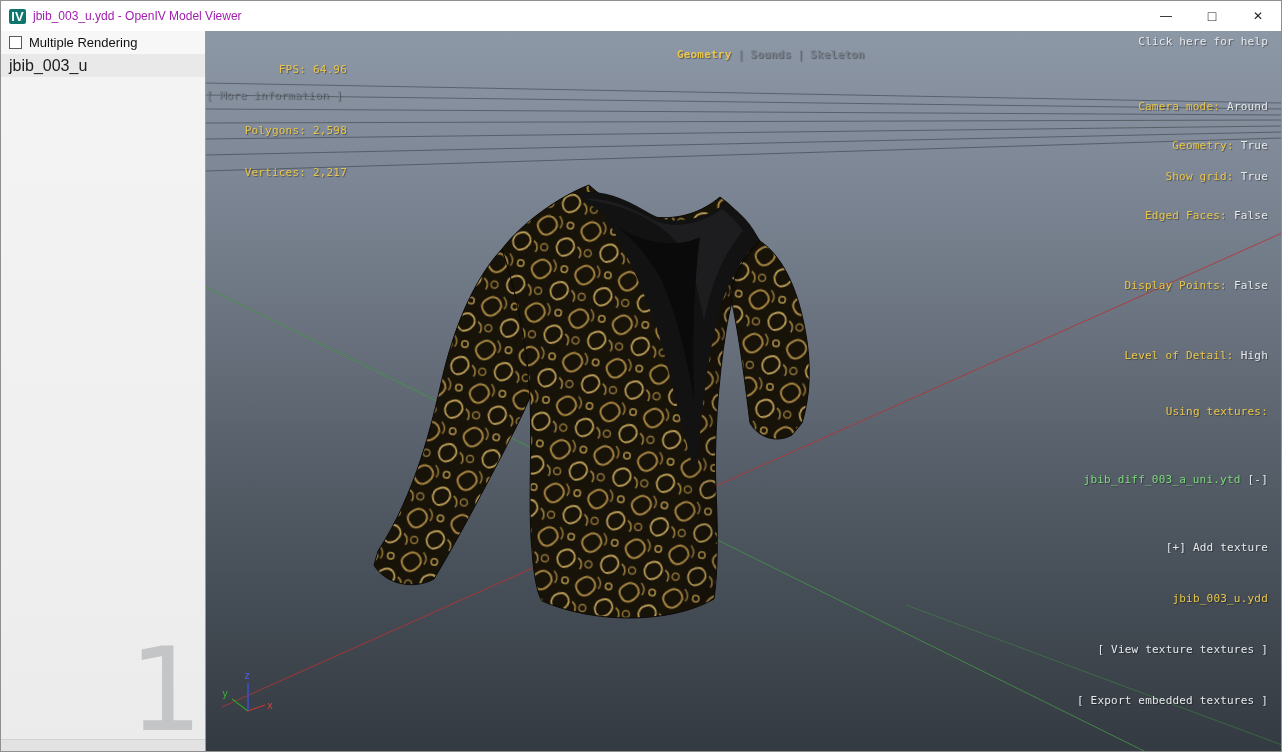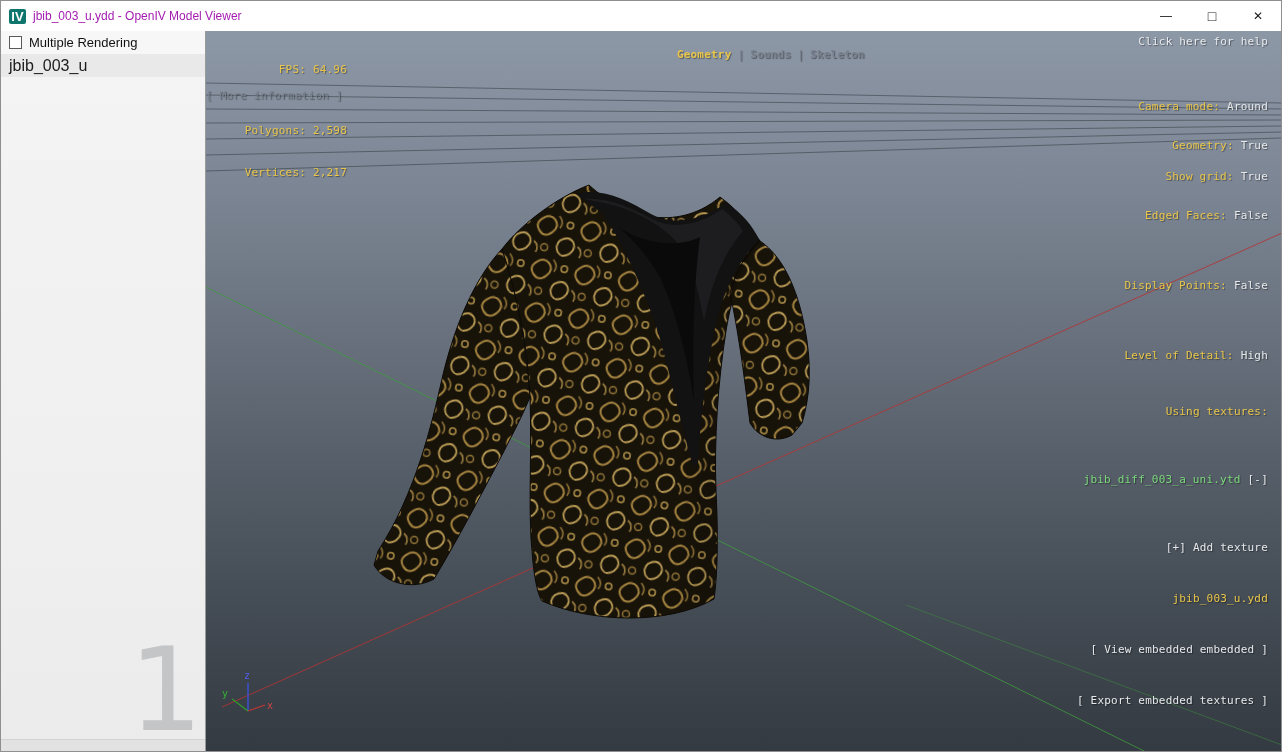--- a/index.html
+++ b/index.html
@@ -195,19 +195,19 @@
         </div>
       </div>
 
       <div class="ol textures-block">
         <div class="yellow">Using textures:</div>
         <div>
           <span class="green">jbib_diff_003_a_uni.ytd</span><span class="remove-btn white btn">[-]</span>
         </div>
         <div class="white btn">[+] Add texture</div>
         <div class="yellow">jbib_003_u.ydd</div>
-        <div class="white btn">[ View embedded embedded ]</div>
+        <div class="white btn">[ View texture textures ]</div>
         <div class="white btn">[ Export embedded textures ]</div>
       </div>
 
     </div>
   </div>
 </div>
 
 </body></html>

